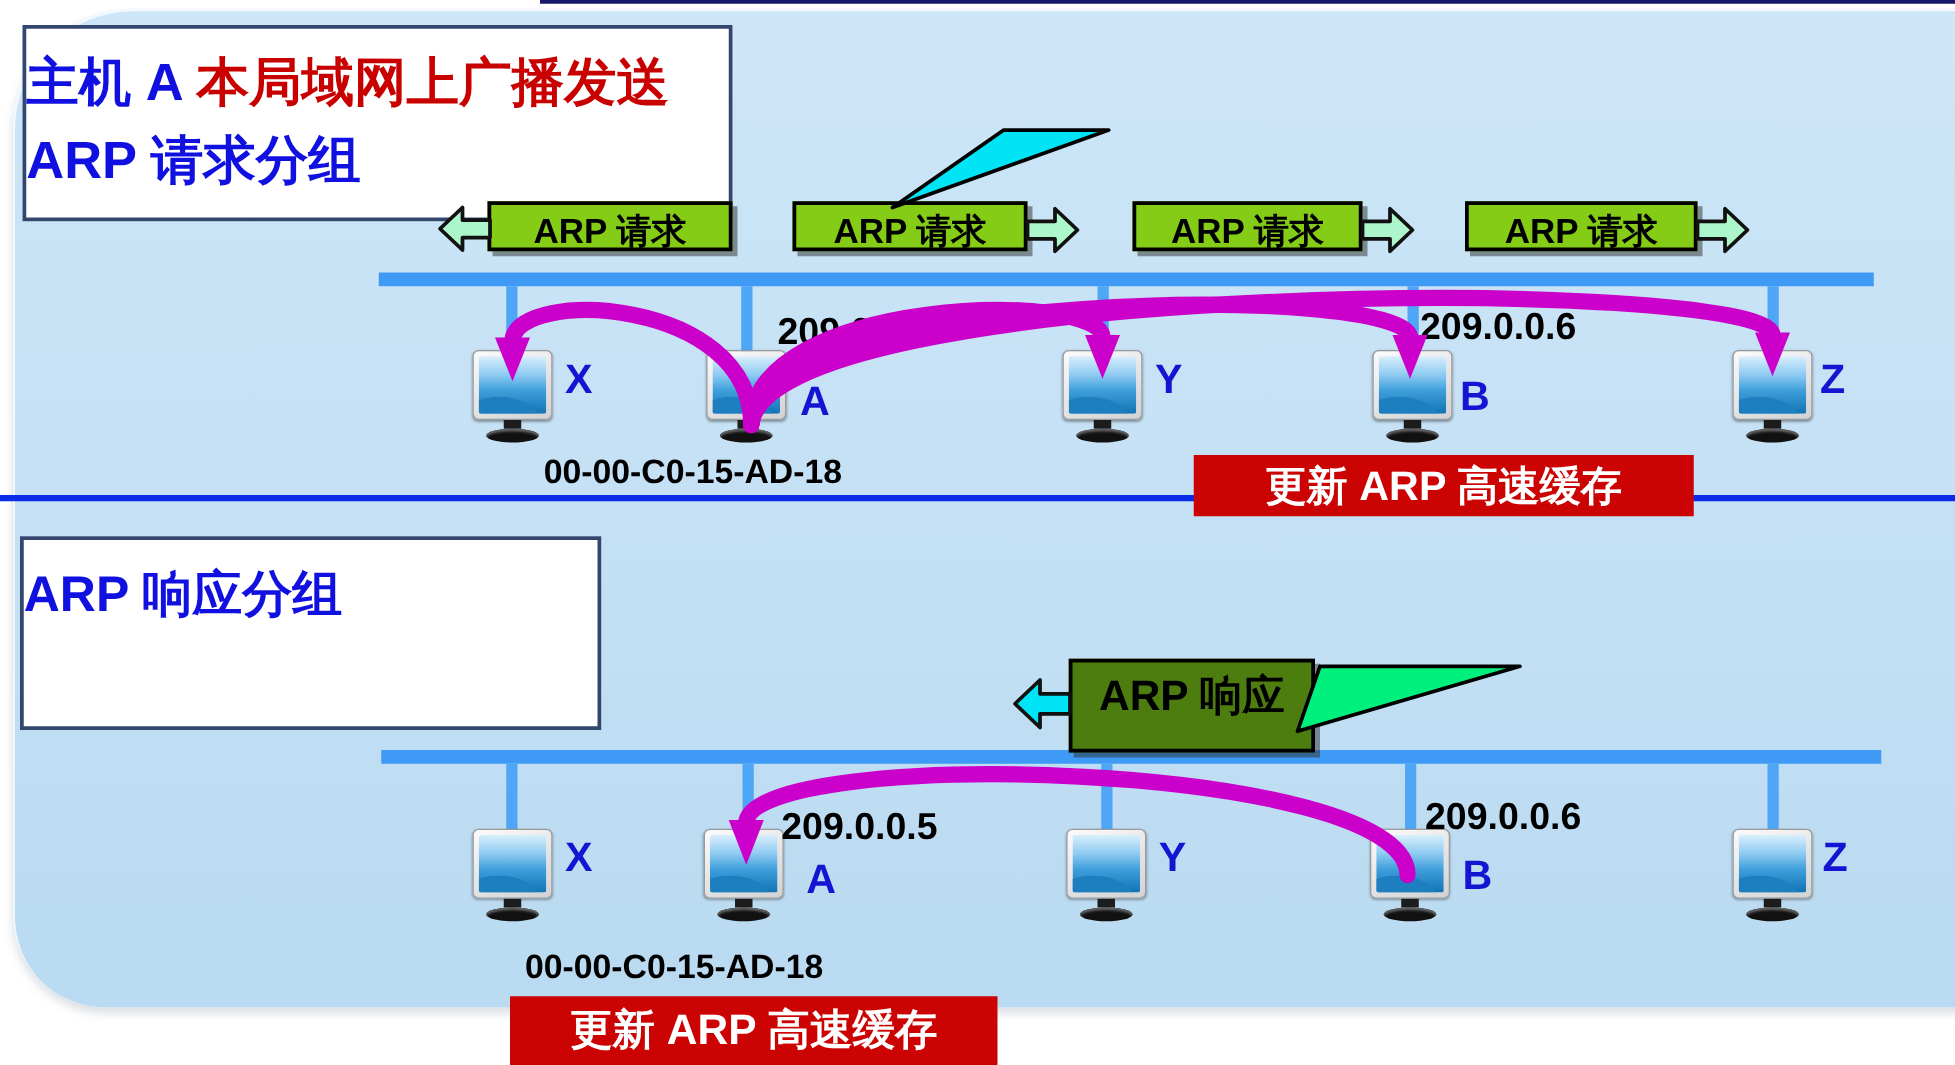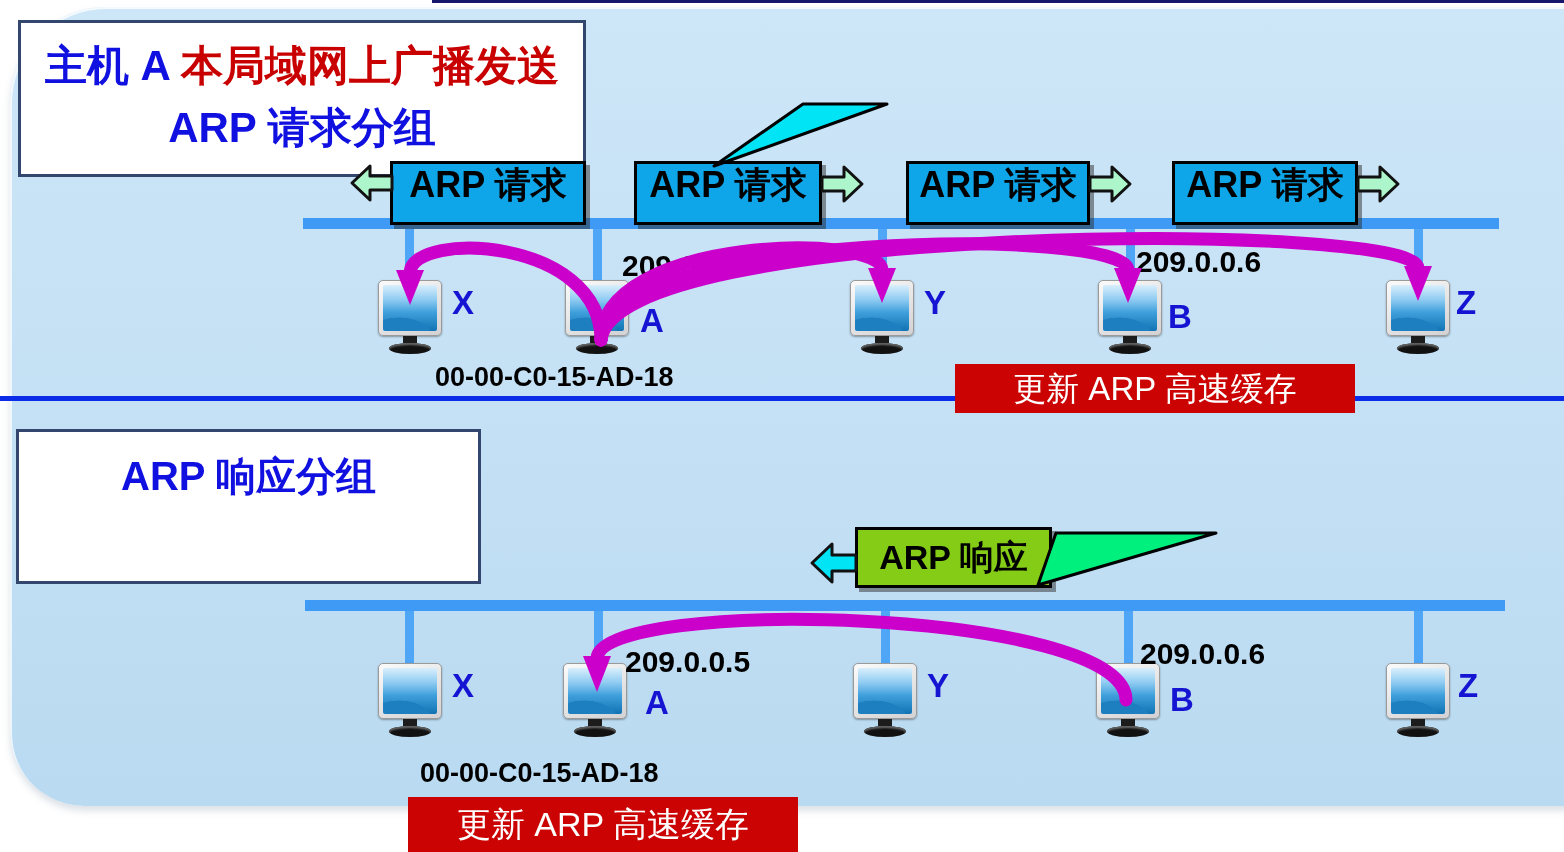--- a/index.html
+++ b/index.html
@@ -6,39 +6,39 @@
   .stage{position:relative;width:1564px;height:852px;overflow:hidden;
          font-family:"Liberation Sans","DejaVu Sans",sans-serif;background:#fff;}
   .panel{position:absolute;left:10px;top:7px;width:1600px;height:799px;
          background:linear-gradient(180deg,#cde6f8 0%,#c4e0f4 55%,#b9daf1 100%);
          border-radius:95px 0 0 75px;
          box-shadow:inset 2px 2px 0 rgba(255,255,255,.75), 0 5px 7px rgba(120,140,160,.25);}
   .top-strip{position:absolute;left:432px;top:0;width:1132px;height:3px;background:#17176b;}
 
   
   .title-box{position:absolute;background:#fff;border:3px solid #33476e;
-             text-align:center;font-weight:bold;color:#1010e0;}
+             text-align:left;font-weight:bold;color:#1010e0;}
   .tb1{left:18px;top:20px;width:568px;height:157px;font-size:42px;line-height:62px;padding-top:12px;box-sizing:border-box;}
   .tb2{left:16px;top:429px;width:465px;height:155px;font-size:40px;line-height:60px;padding-top:14px;box-sizing:border-box;}
   .red-txt{color:#c80000;}
   .blue-txt{color:#1010e0;}
 
   
   .bubble{position:absolute;border:3px solid #000;border-radius:20px;
           font-weight:bold;color:#000;box-sizing:border-box;}
   .bubble1{left:733px;top:16px;width:812px;height:92px;background:#00e4f6;
            font-size:29px;line-height:34px;padding:11px 10px 0 30px;}
   .bubble2{left:986px;top:422px;width:570px;height:117px;background:#00f07e;
            font-size:30px;line-height:40px;padding:13px 10px 0 38px;}
 
   
   .arp-box{position:absolute;border:3px solid #000;text-align:center;font-weight:bold;
            color:#000;box-sizing:border-box;box-shadow:4px 4px 0 rgba(45,45,45,.5);}
-  .arp-req{background:#0ea5e9;top:161px;height:64px;font-size:36px;line-height:42px;}
-  .arp-rep{background:#84cc16;left:855px;top:527px;width:197px;height:61px;font-size:34px;line-height:55px;}
+  .arp-req{background:#84cc16;top:161px;height:40px;font-size:28px;line-height:42px;}
+  .arp-rep{background:#4d7c0f;left:855px;top:527px;width:197px;height:75px;font-size:34px;line-height:55px;}
 
   
   .bus{position:absolute;height:11px;background:#3e9af4;}
   .drop{position:absolute;width:9px;background:#4fa5f6;}
 
   
   .pc{position:absolute;width:64px;}
   .pc .frame{width:64px;height:56px;box-sizing:border-box;
      background:linear-gradient(155deg,#fbfbfb,#d2d2d4);
      border:1px solid #9a9a9a;border-radius:5px;padding:4px;
@@ -47,21 +47,21 @@
      background:radial-gradient(120% 90% at 30% 118%, #1d7ec0 52%, rgba(0,0,0,0) 53%),
                 linear-gradient(180deg,#d9effc 0%,#8fcbf2 32%,#3e9fdb 60%,#1273b4 100%);}
   .pc .neck{width:14px;height:7px;background:#1c1c1c;margin:0 auto;}
   .pc .base{width:42px;height:11px;background:#111;margin:0 auto;border-radius:50%;
             box-shadow:inset 0 2px 2px #666;}
 
   .host-label{position:absolute;font-weight:bold;font-size:33px;color:#1414d2;}
   .addr{position:absolute;font-weight:bold;font-size:27px;color:#000;white-space:nowrap;}
   .ip{font-size:30px;}
 
-  .cache-box{position:absolute;background:#cb0403;color:#fff;font-weight:normal;
+  .cache-box{position:absolute;background:#cb0403;color:#fff;font-weight:bold;
              text-align:center;box-sizing:border-box;z-index:6;}
   .cache1{left:955px;top:364px;width:400px;height:49px;font-size:33px;line-height:49px;}
   .cache2{left:408px;top:797px;width:390px;height:55px;font-size:34px;line-height:55px;}
 
   .divider{position:absolute;left:0;top:396px;width:1564px;height:5px;background:#0a2be8;z-index:2;}
 
   .overlay{position:absolute;left:0;top:0;width:1564px;height:852px;z-index:9;pointer-events:none;}
 
   .z2{z-index:2}.z3{z-index:3}.z4{z-index:4}.z5{z-index:5}
 </style>

